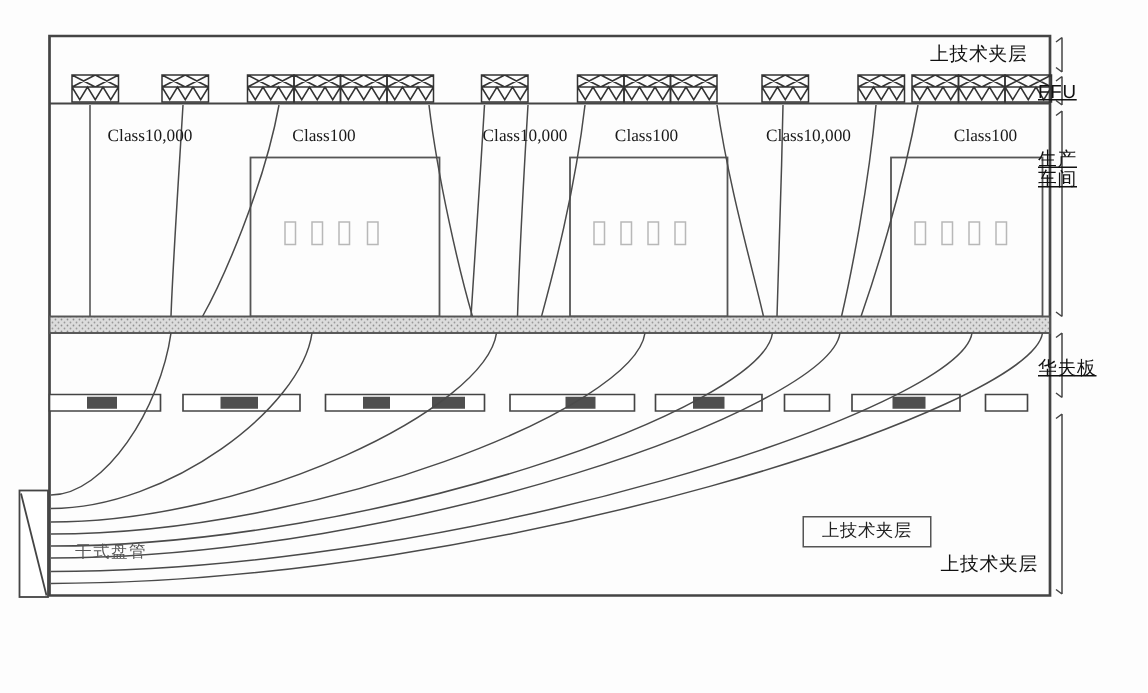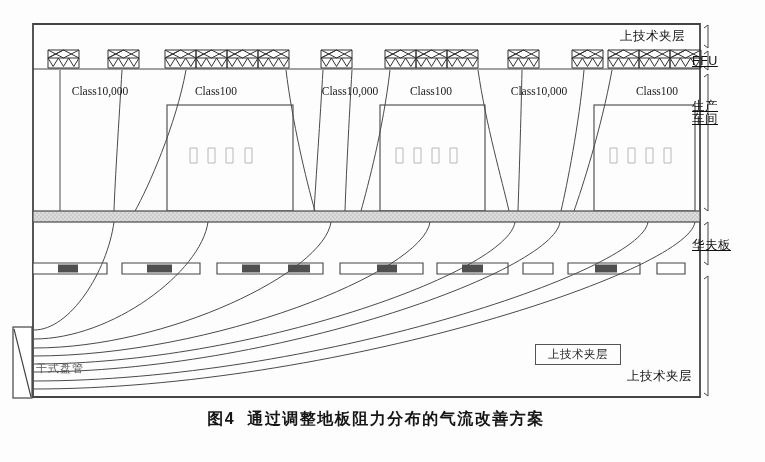--- a/index.html
+++ b/index.html
@@ -10,21 +10,21 @@
   .stage svg{position:absolute;left:0;top:0;}
   .lbl{position:absolute;white-space:nowrap;line-height:1.1;}
   .zone-label{
     font-family:"Liberation Serif",serif;font-size:11.5px;color:#1a1a1a;
     transform:translateX(-50%);top:85px;
   }
   .cjk{font-size:12.5px;color:#111;letter-spacing:0.5px;}
   .side{left:692px;text-decoration:underline;}
   .two-line{white-space:pre-line;line-height:1.05;}
   .right-align{text-align:left;}
-  .dry-coil-label{font-size:11px;color:#555;letter-spacing:1px;}
+  .dry-coil-label{font-size:11px;color:#555;letter-spacing:1px;margin-left:14px;}
   .pressure-box{
     position:absolute;left:535px;top:344px;width:84px;height:19px;
     border:1px solid #555;font-size:11.5px;text-align:center;line-height:18px;
     letter-spacing:0.5px;background:transparent;color:#222;
   }
   .caption{
     position:absolute;left:0;top:409px;width:752px;text-align:center;
     font-size:16px;font-weight:bold;color:#151515;white-space:pre;
     letter-spacing:1.5px;
   }
@@ -156,14 +156,13 @@
 
   <div class="lbl cjk right-align" style="left:620px;top:30px;width:78px">上技术夹层</div>
   <div class="lbl cjk side" style="top:55px">FFU</div>
   <div class="lbl cjk side two-line" style="top:100px">生产
 车间</div>
   <div class="lbl cjk side" style="top:239px">华夫板</div>
   <div class="lbl cjk" style="left:627px;top:370px">上技术夹层</div>
   <div class="pressure-box">上技术夹层</div>
   <div class="lbl dry-coil-label" style="left:36px;top:362px">干式盘管</div>
 
-  <div class="caption">图4  通过调整地板阻力分布的气流改善方案</div>
 </div>
 
 </body></html>

